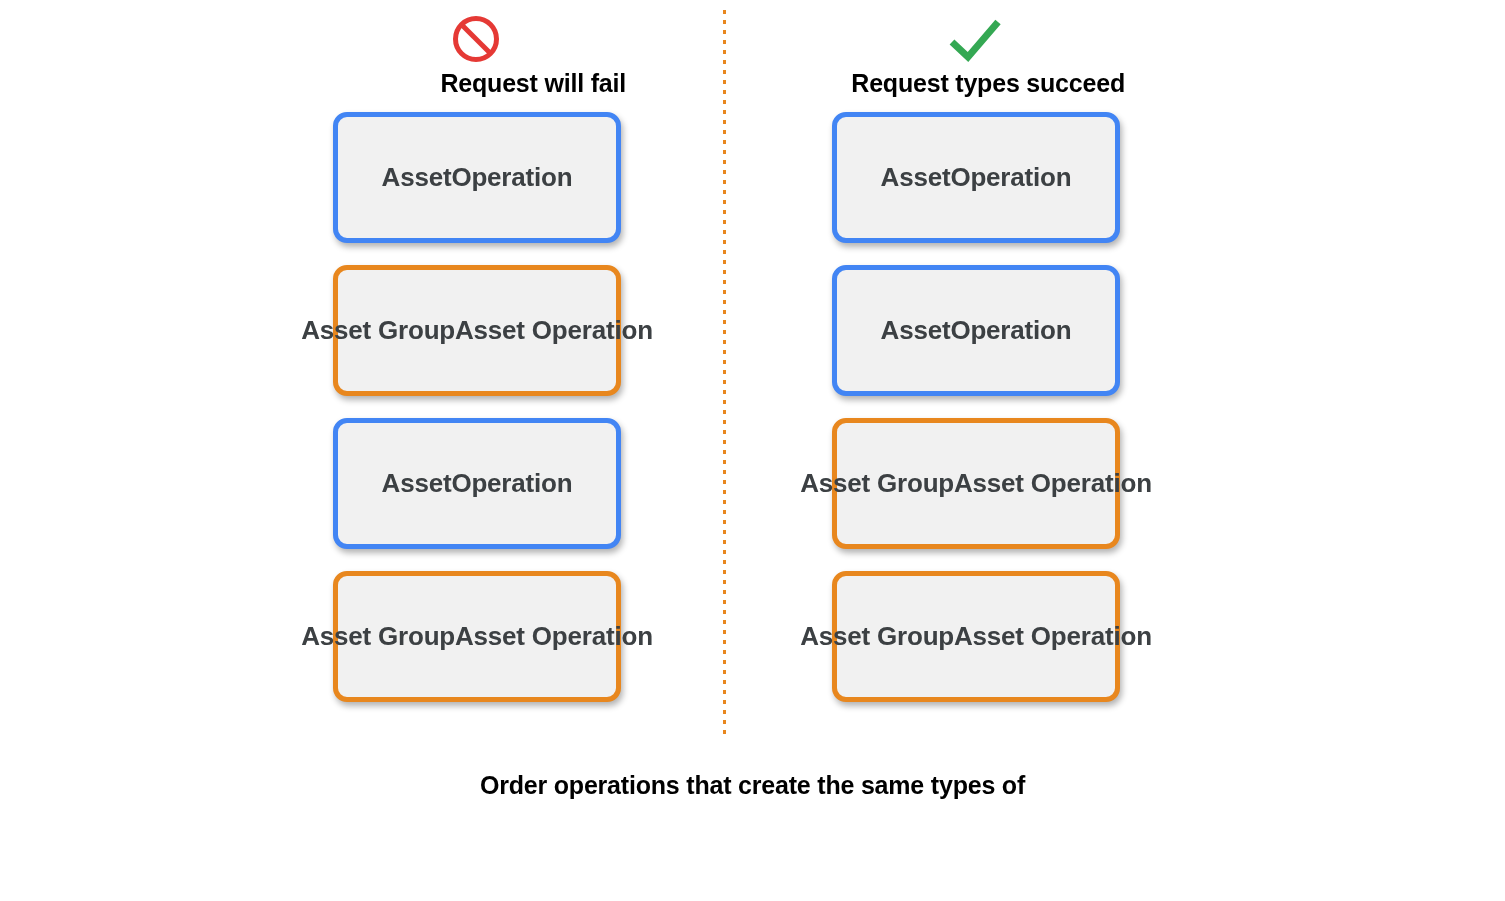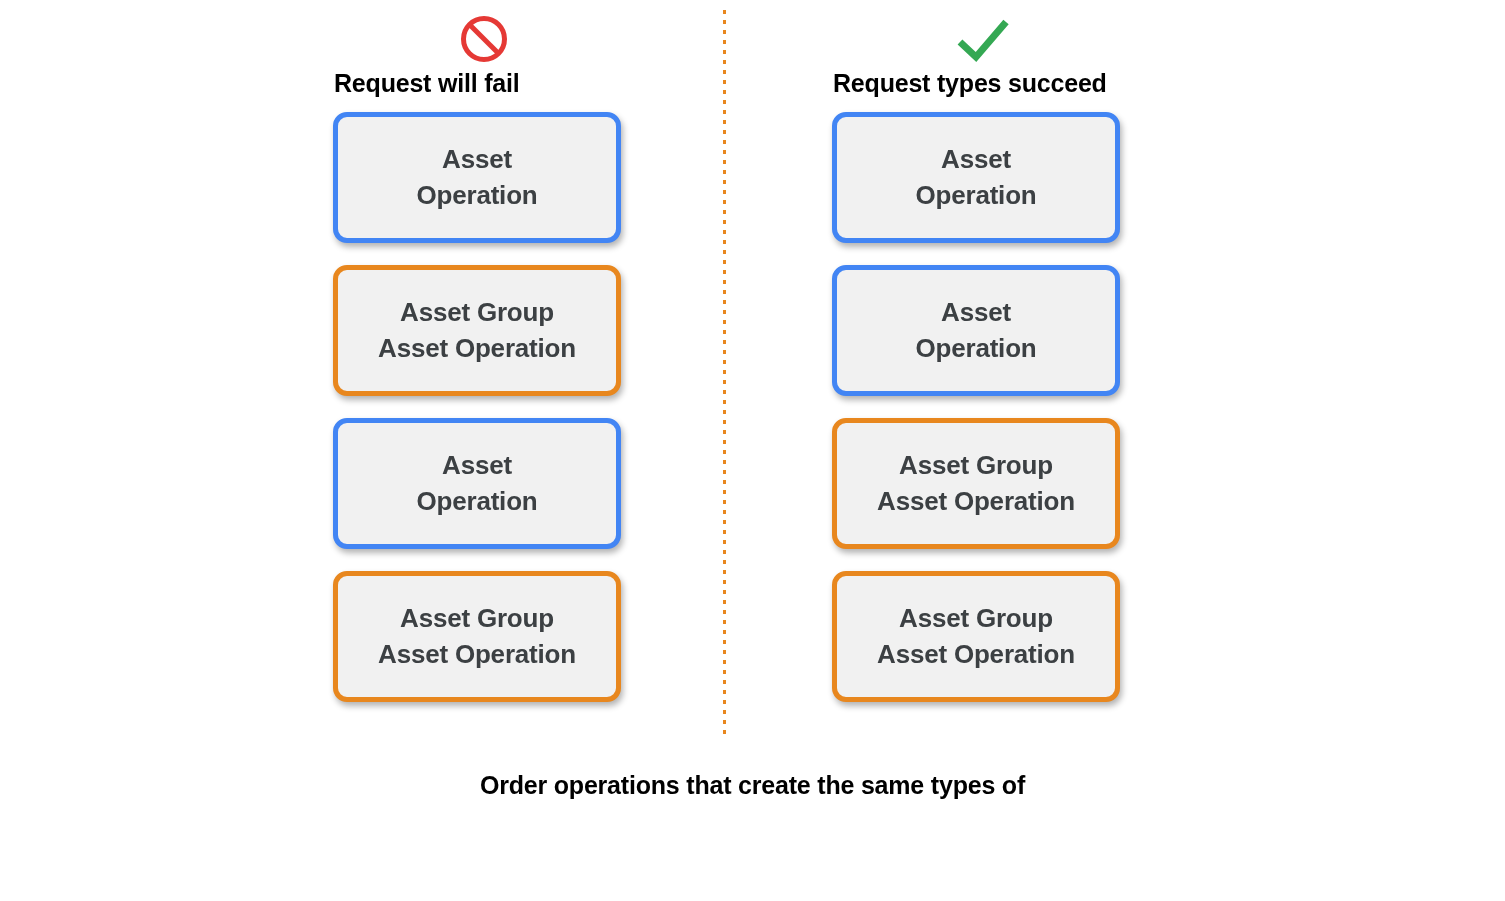--- a/index.html
+++ b/index.html
@@ -41,23 +41,23 @@
     top: 0;
     width: 300px;
   }
   .column.left  { left: 326px; }
   .column.right { left: 825px; }
 
   
   .col-header {
     position: absolute;
     top: 12px;
-    left: 8px;
+    left: 0;
     width: 300px;
-    text-align: left;
+    text-align: right;
   }
   .status-icon {
     display: block;
     margin: 0 auto 4px auto;
     height: 54px;
     line-height: 0;
   }
   .status-icon svg { display: block; margin: 0 auto; }
 
   .col-title {
@@ -80,21 +80,20 @@
   .card {
     position: relative;
     width: 288px;
     height: 131px;
     margin-bottom: 22px;
     background: #F1F1F1;
     border-radius: 14px;
     border: 5px solid #4285F4;
     box-shadow: 2px 4px 6px rgba(0, 0, 0, 0.30);
     display: flex;
-    flex-direction: column;
     align-items: center;
     justify-content: center;
   }
   .card.blue   { border-color: #4285F4; }
   .card.orange { border-color: #E8871E; }
 
   .card-line {
     font-size: 26px;
     font-weight: bold;
     color: #3C4043;

